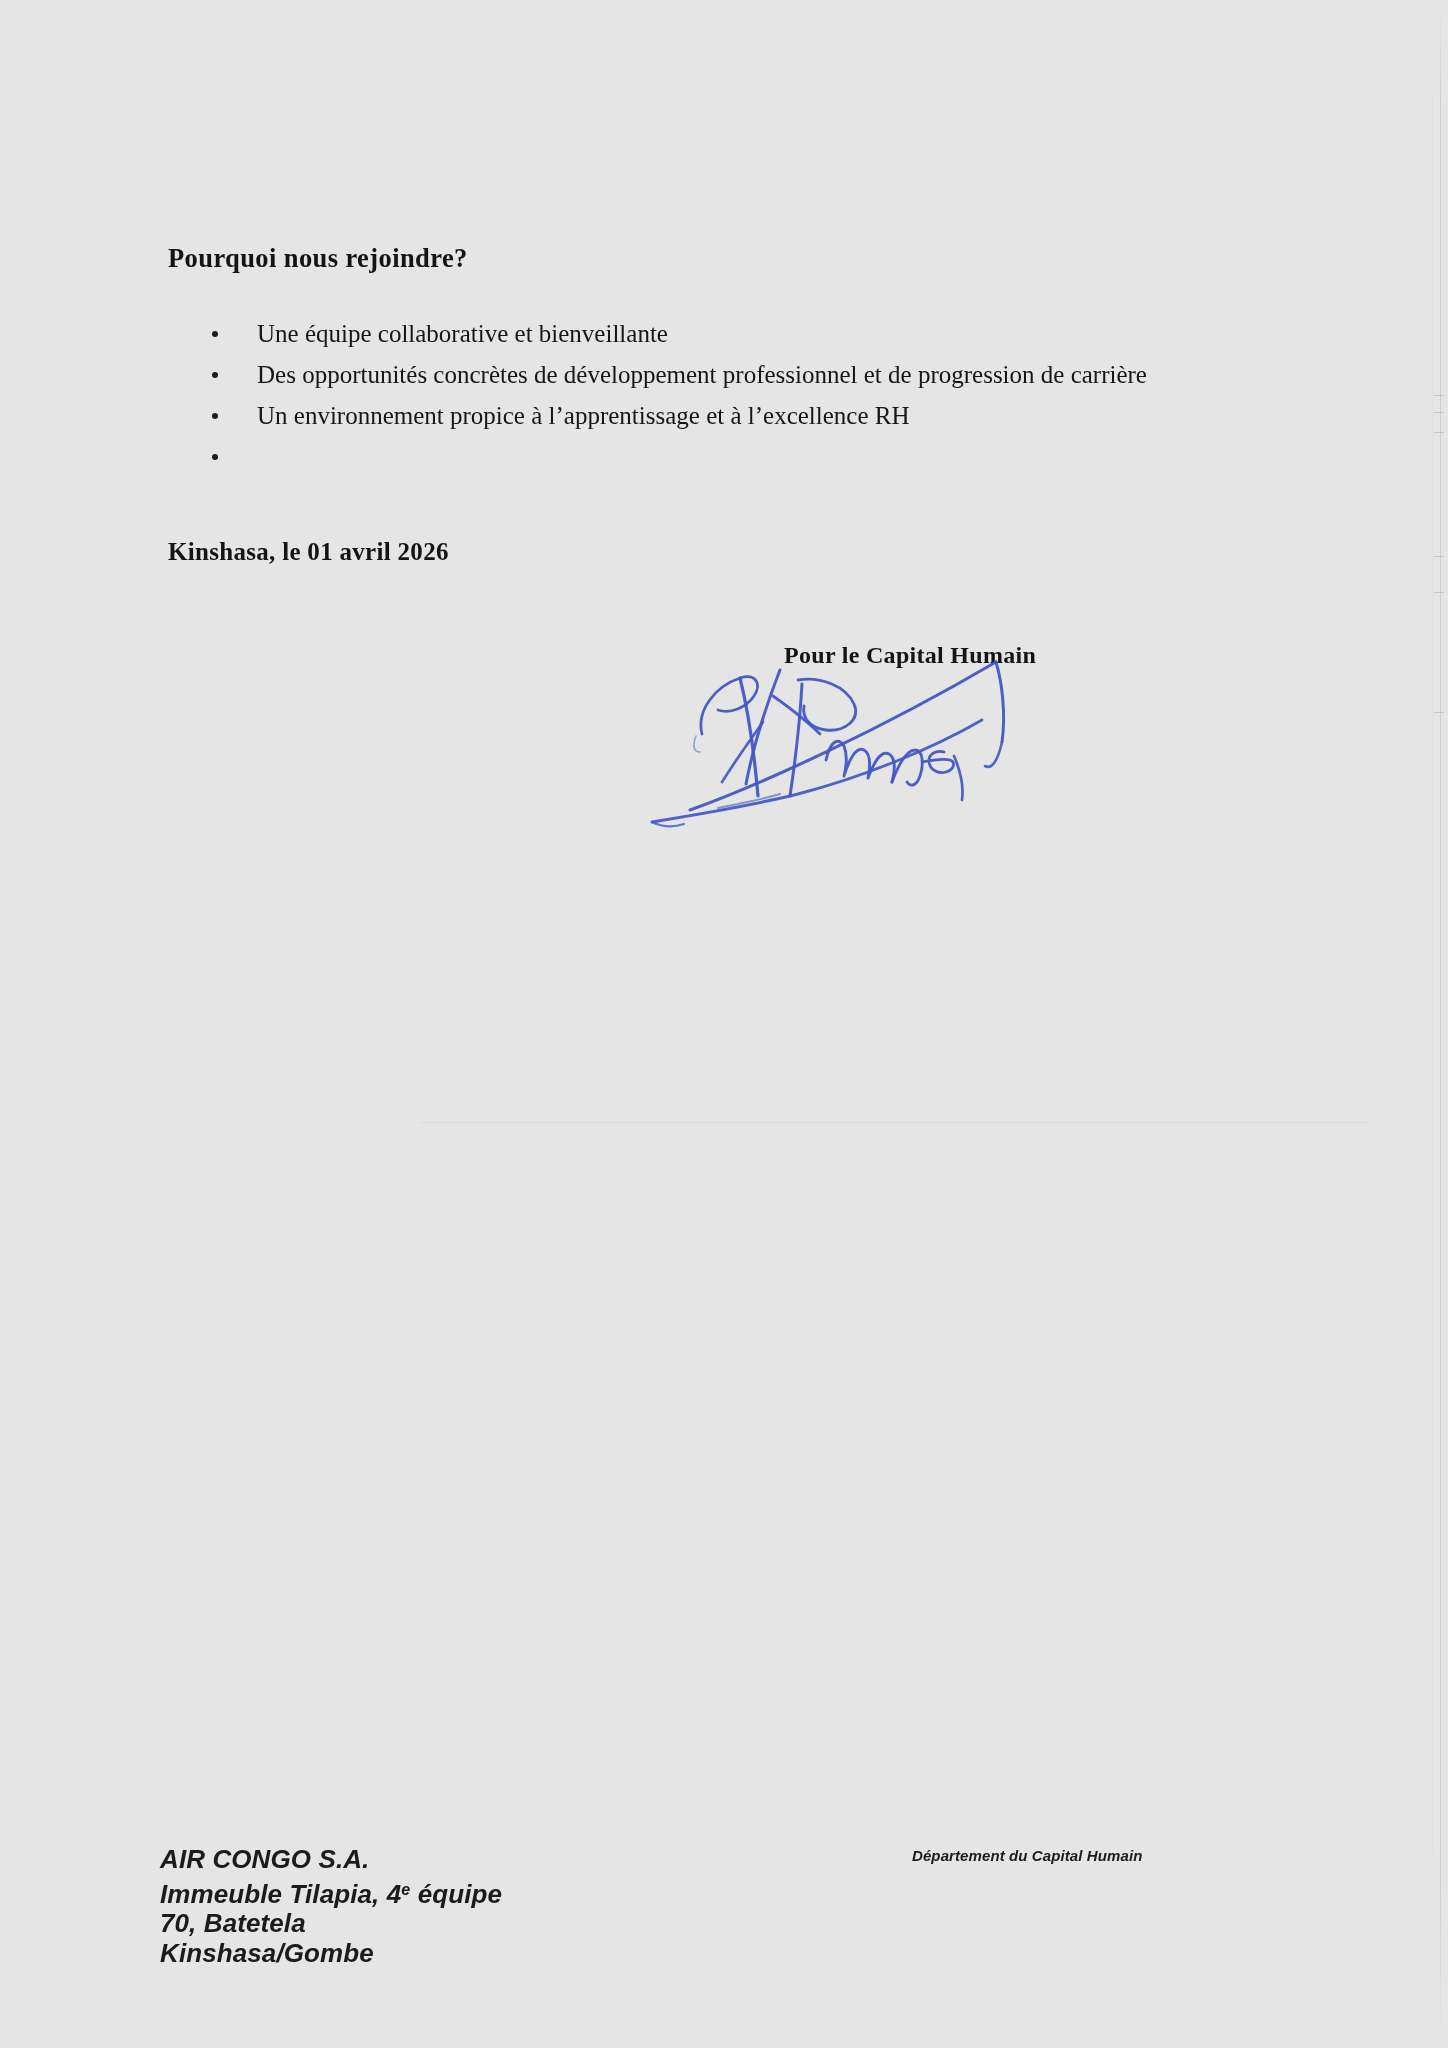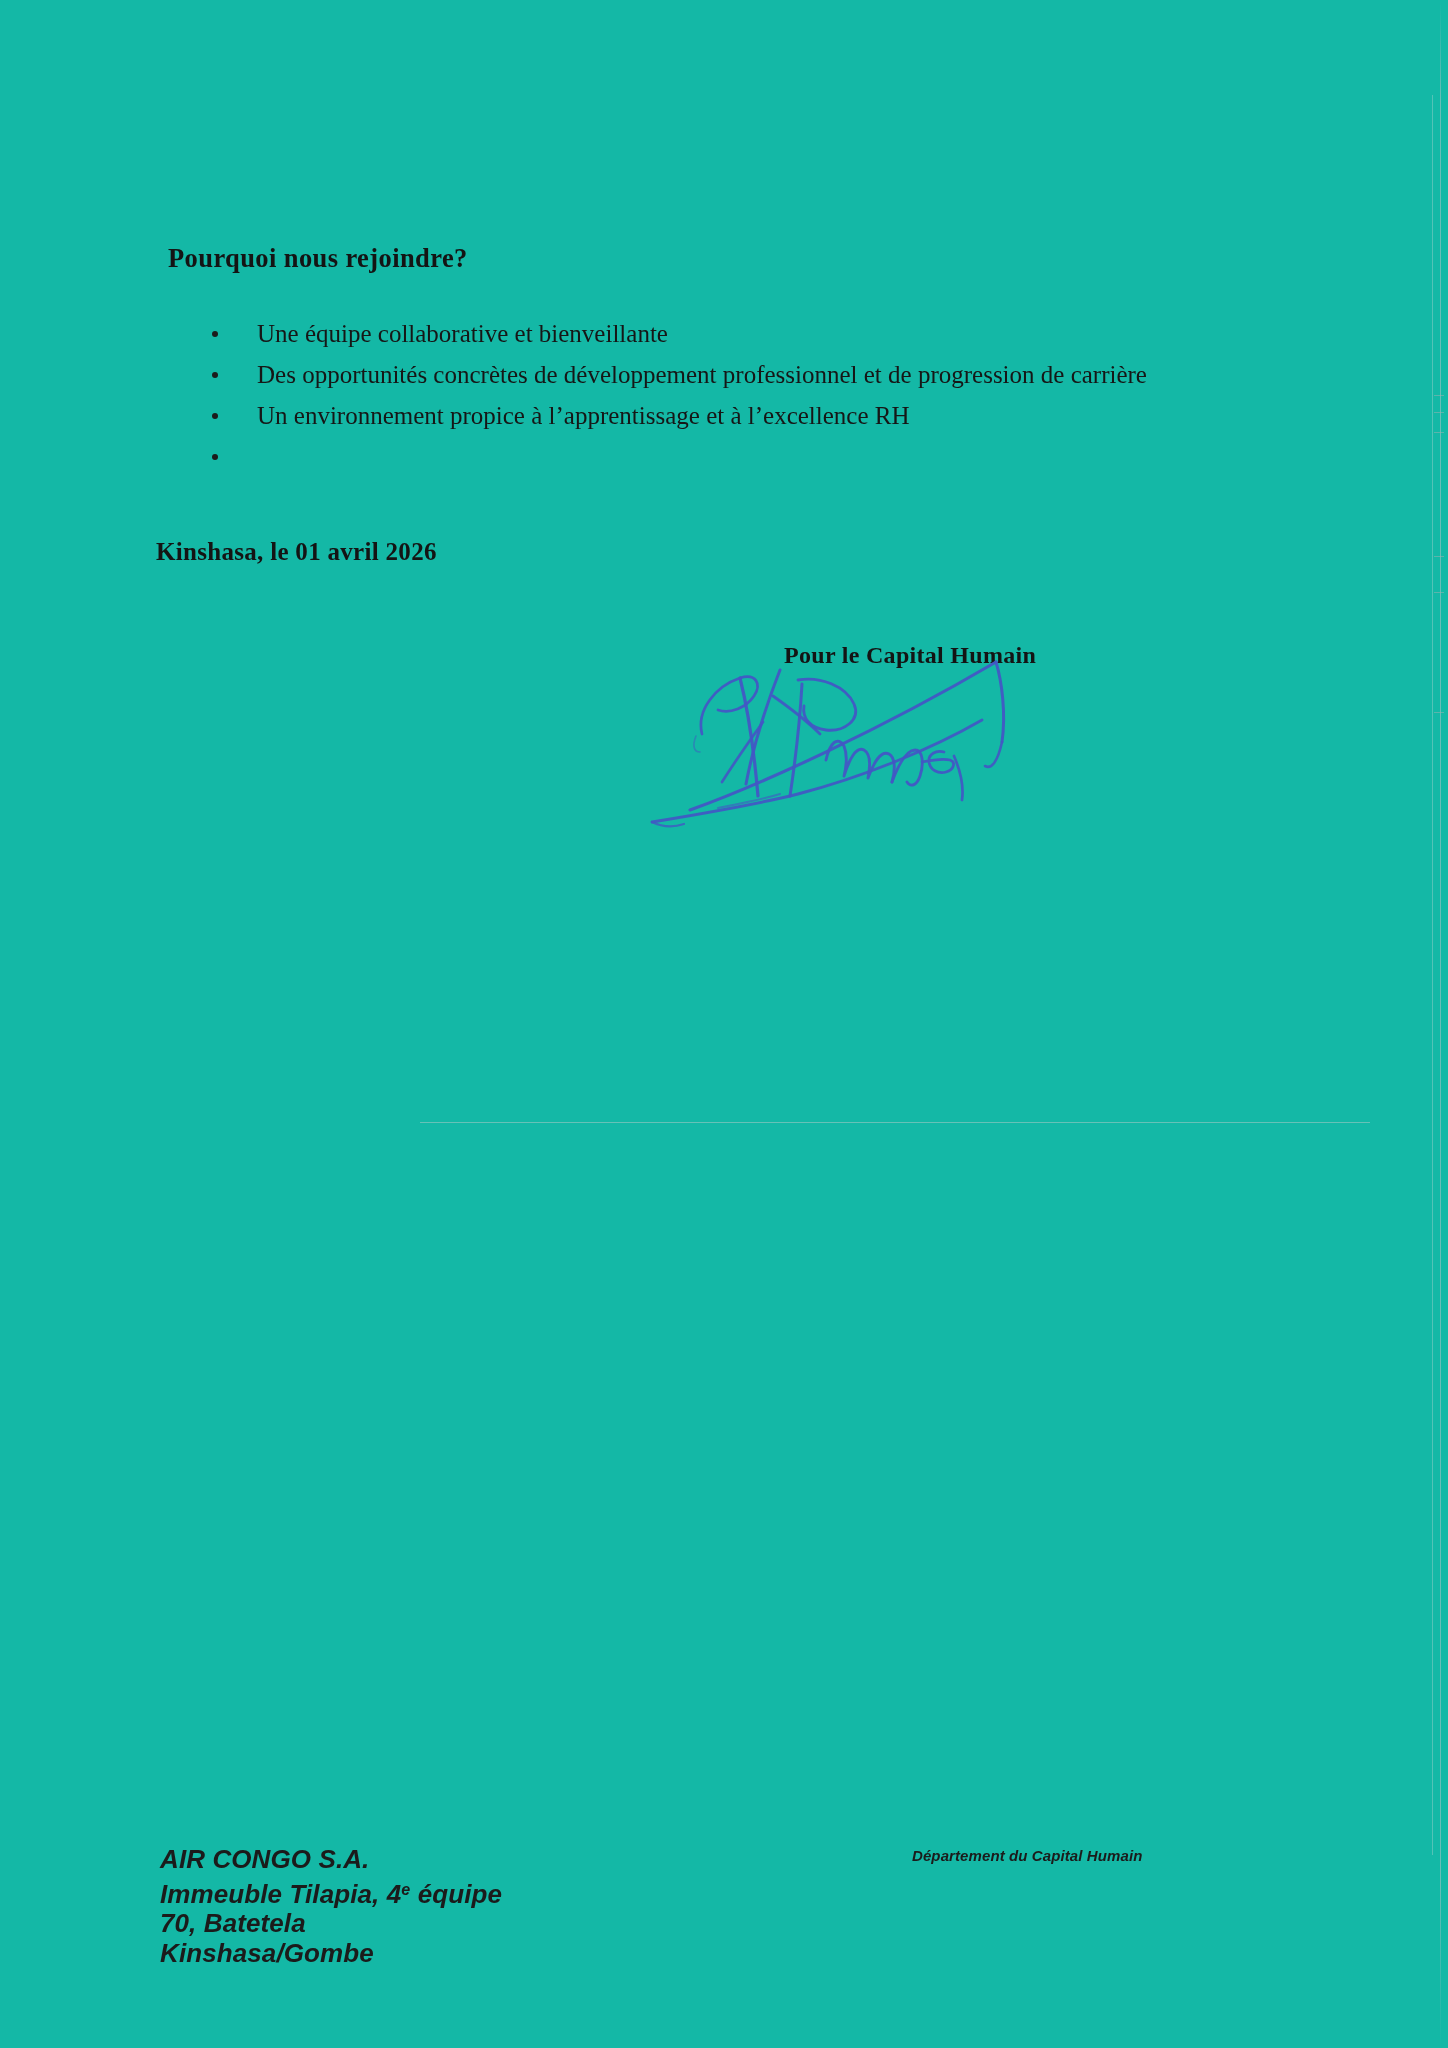--- a/index.html
+++ b/index.html
@@ -6,21 +6,21 @@
   html, body {
     margin: 0;
     padding: 0;
     background: #ffffff;
   }
 
   .page {
     position: relative;
     width: 1448px;
     height: 2048px;
-    background: #14b8a6;
+    background: #e5e5e5;
     overflow: hidden;
     font-family: "Liberation Serif", "DejaVu Serif", serif;
     color: #1a1a1a;
     text-decoration: underline;
   }
 
   
   .scan-edge-right {
     position: absolute;
     top: 0;
@@ -99,21 +99,21 @@
     left: 12px;
     top: 18px;
     width: 6px;
     height: 6px;
     border-radius: 50%;
     background: #1c1c1c;
   }
 
   .date-line {
     position: absolute;
-    left: 156px;
+    left: 168px;
     top: 538px;
     font-size: 25px;
     font-weight: bold;
     letter-spacing: 0.3px;
     color: #141414;
   }
 
   
   .signature-block {
     position: absolute;

